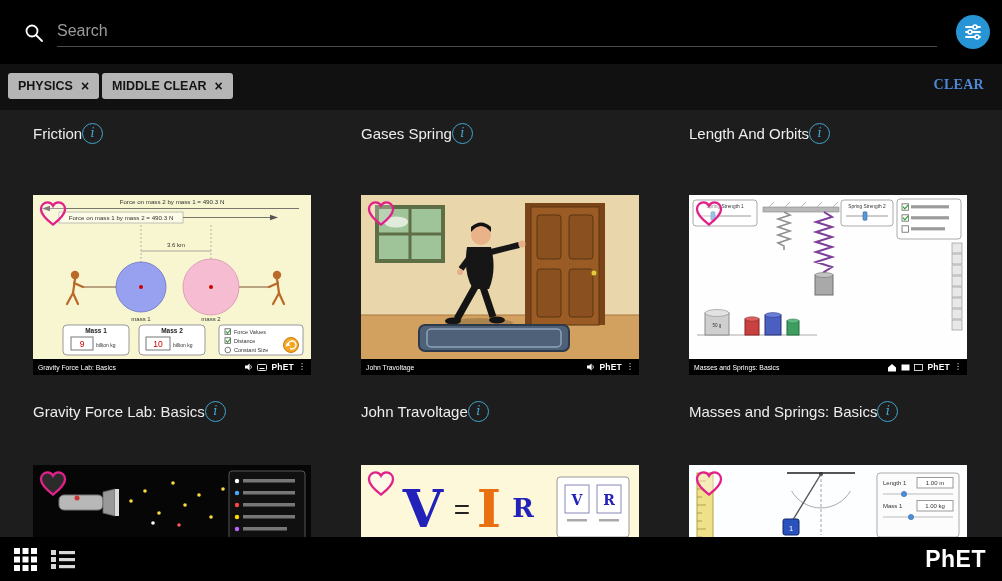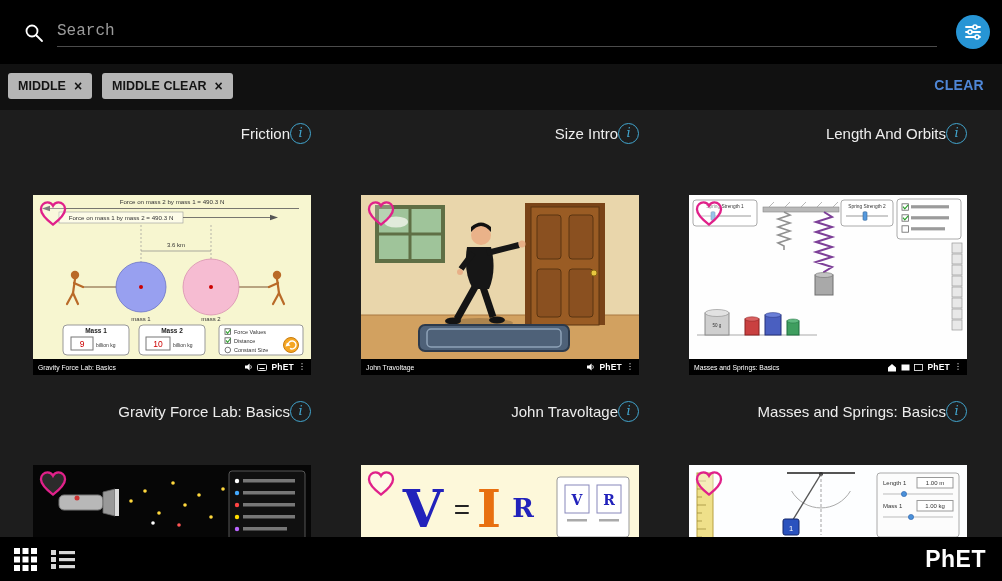--- a/index.html
+++ b/index.html
@@ -5,37 +5,37 @@
   *{margin:0;padding:0;box-sizing:border-box}
   html,body{background:#000}
   body{font-family:"Liberation Sans",sans-serif}
   .page{position:relative;width:1002px;height:581px;overflow:hidden;background:#1d1d1d}
 
   
   .header{position:absolute;top:0;left:0;width:100%;height:64px;background:#000}
   .search-icon{position:absolute;left:24px;top:23px}
   .search-input{position:absolute;left:57px;top:15px;width:880px;height:32px;background:transparent;
     border:none;border-bottom:1px solid #4b4b4b;color:#ec4899;font-size:16px;outline:none;
-    font-family:Liberation Mono, monospace}
+    font-family:Liberation Sans, sans-serif}
   .search-input::placeholder{color:#9b9b9b}
   .filter-btn{position:absolute;right:12px;top:15px;width:34px;height:34px;border-radius:50%;
     background:#2795d5;border:none;cursor:pointer;display:flex;align-items:center;justify-content:center}
 
   
   .chipbar{position:absolute;top:64px;left:0;width:100%;height:46px;background:#111}
   .chip{position:absolute;top:9px;display:inline-flex;align-items:center;gap:8px;background:#b5b5b5;
     color:#141414;font-weight:bold;font-size:12.5px;padding:6px 10px;border-radius:3px;border:none;
     cursor:pointer;font-family:inherit;white-space:nowrap}
   .chip .x{font-weight:bold;font-size:14px;line-height:1}
   .clear-btn{position:absolute;right:18px;top:13px;background:none;border:none;color:#4f87d7;
-    font-weight:bold;font-size:14px;cursor:pointer;font-family:Liberation Sans, sans-serif;letter-spacing:.3px}
+    font-weight:bold;font-size:14px;cursor:pointer;font-family:Liberation Serif, serif;letter-spacing:.3px}
 
   
   .content{position:absolute;top:110px;left:0;width:100%;height:471px;background:#1d1d1d}
-  .title-row{position:absolute;width:278px;height:22px;display:flex;align-items:center;justify-content:flex-end}
+  .title-row{position:absolute;width:278px;height:22px;display:flex;align-items:center;justify-content:flex-start}
   .sim-title{color:#ededed;font-size:15px;cursor:pointer}
   .info-btn{width:21px;height:21px;border-radius:50%;border:1.6px solid #42a6cf;background:transparent;
     color:#42a6cf;display:flex;align-items:center;justify-content:center;cursor:pointer;padding:0;flex:0 0 auto}
   .info-i{font-family:"DejaVu Serif",serif;font-style:italic;font-size:13px;line-height:1;position:relative;top:-1px}
 
   .thumb{position:absolute;width:278px;height:180px;overflow:hidden;cursor:pointer;background:#000}
   .thumb svg.scene{display:block}
   .fav{position:absolute;left:5px;top:5px;background:none;border:none;padding:0;cursor:pointer;z-index:3;line-height:0}
   .simbar{position:absolute;left:0;bottom:0;width:100%;height:16px;background:#000;display:flex;
     align-items:center;padding:0 5px;gap:4px}
@@ -75,40 +75,40 @@
           <circle cx="11" cy="4" r="2"></circle>
             <circle cx="6" cy="9" r="2"></circle>
             <circle cx="13" cy="14" r="2"></circle>
         </g>
       </svg>
     </button>
   </div>
 
   <div class="chipbar">
     <button class="chip" style="left:8px">
-      <span>MIDDLE</span>
+      <span>PHYSICS</span>
       <span class="x">×</span>
     </button>
     <button class="chip" style="left:102px">
       <span>MIDDLE CLEAR</span>
       <span class="x">×</span>
     </button>
     <button class="clear-btn">CLEAR</button>
   </div>
 
   <div class="content">
 
     <div class="title-row" style="left:33px;top:12px">
       <span class="sim-title">Friction</span>
       <button class="info-btn">
           <span class="info-i">i</span>
         </button>
     </div>
     <div class="title-row" style="left:361px;top:12px">
-      <span class="sim-title">Size Intro</span>
+      <span class="sim-title">Gases Spring</span>
       <button class="info-btn">
           <span class="info-i">i</span>
         </button>
     </div>
     <div class="title-row" style="left:689px;top:12px">
       <span class="sim-title">Length And Orbits</span>
       <button class="info-btn">
           <span class="info-i">i</span>
         </button>
     </div>

